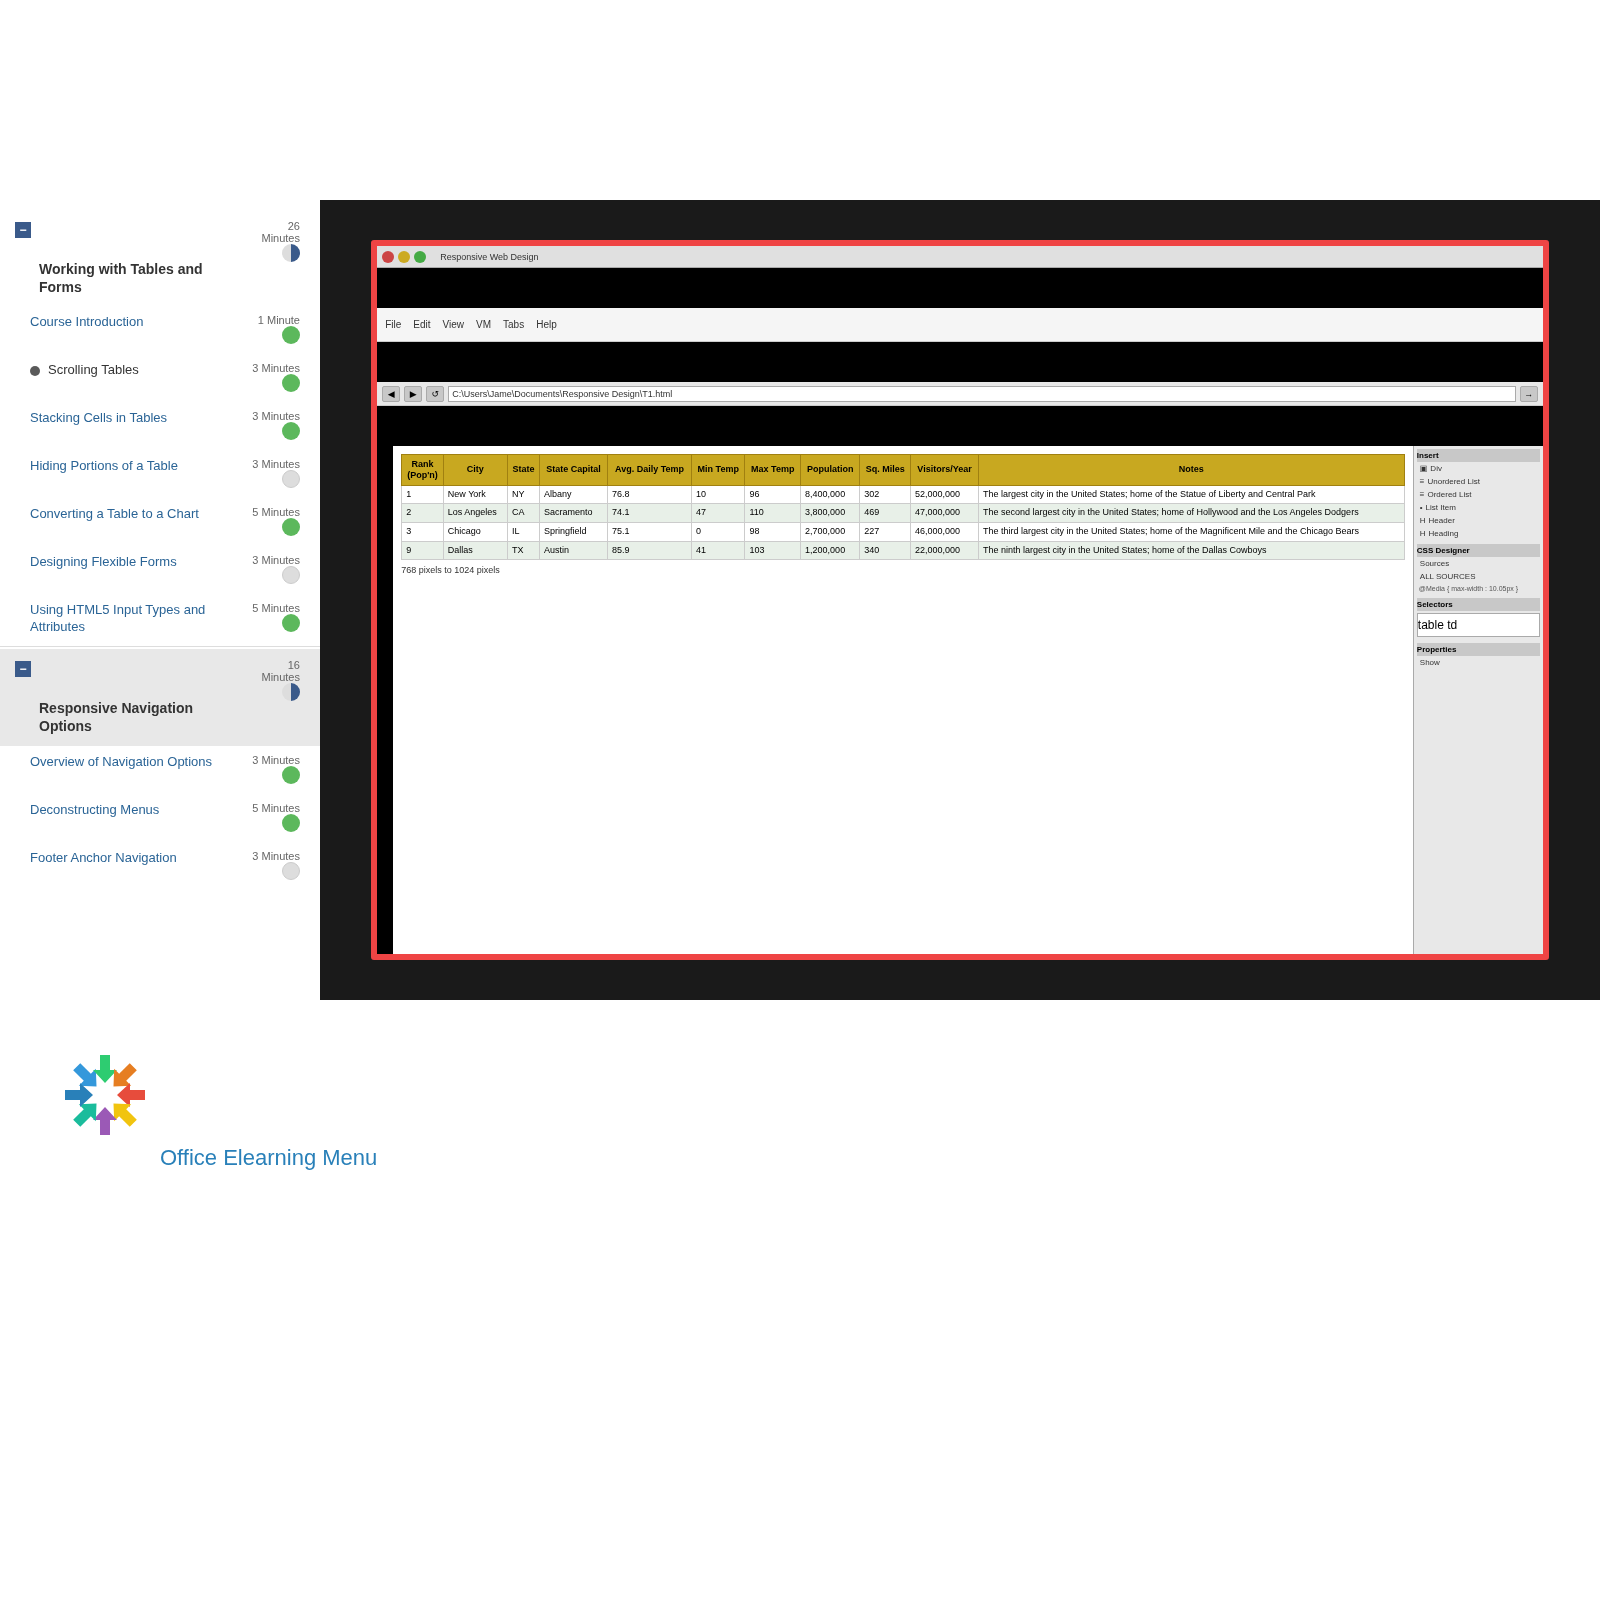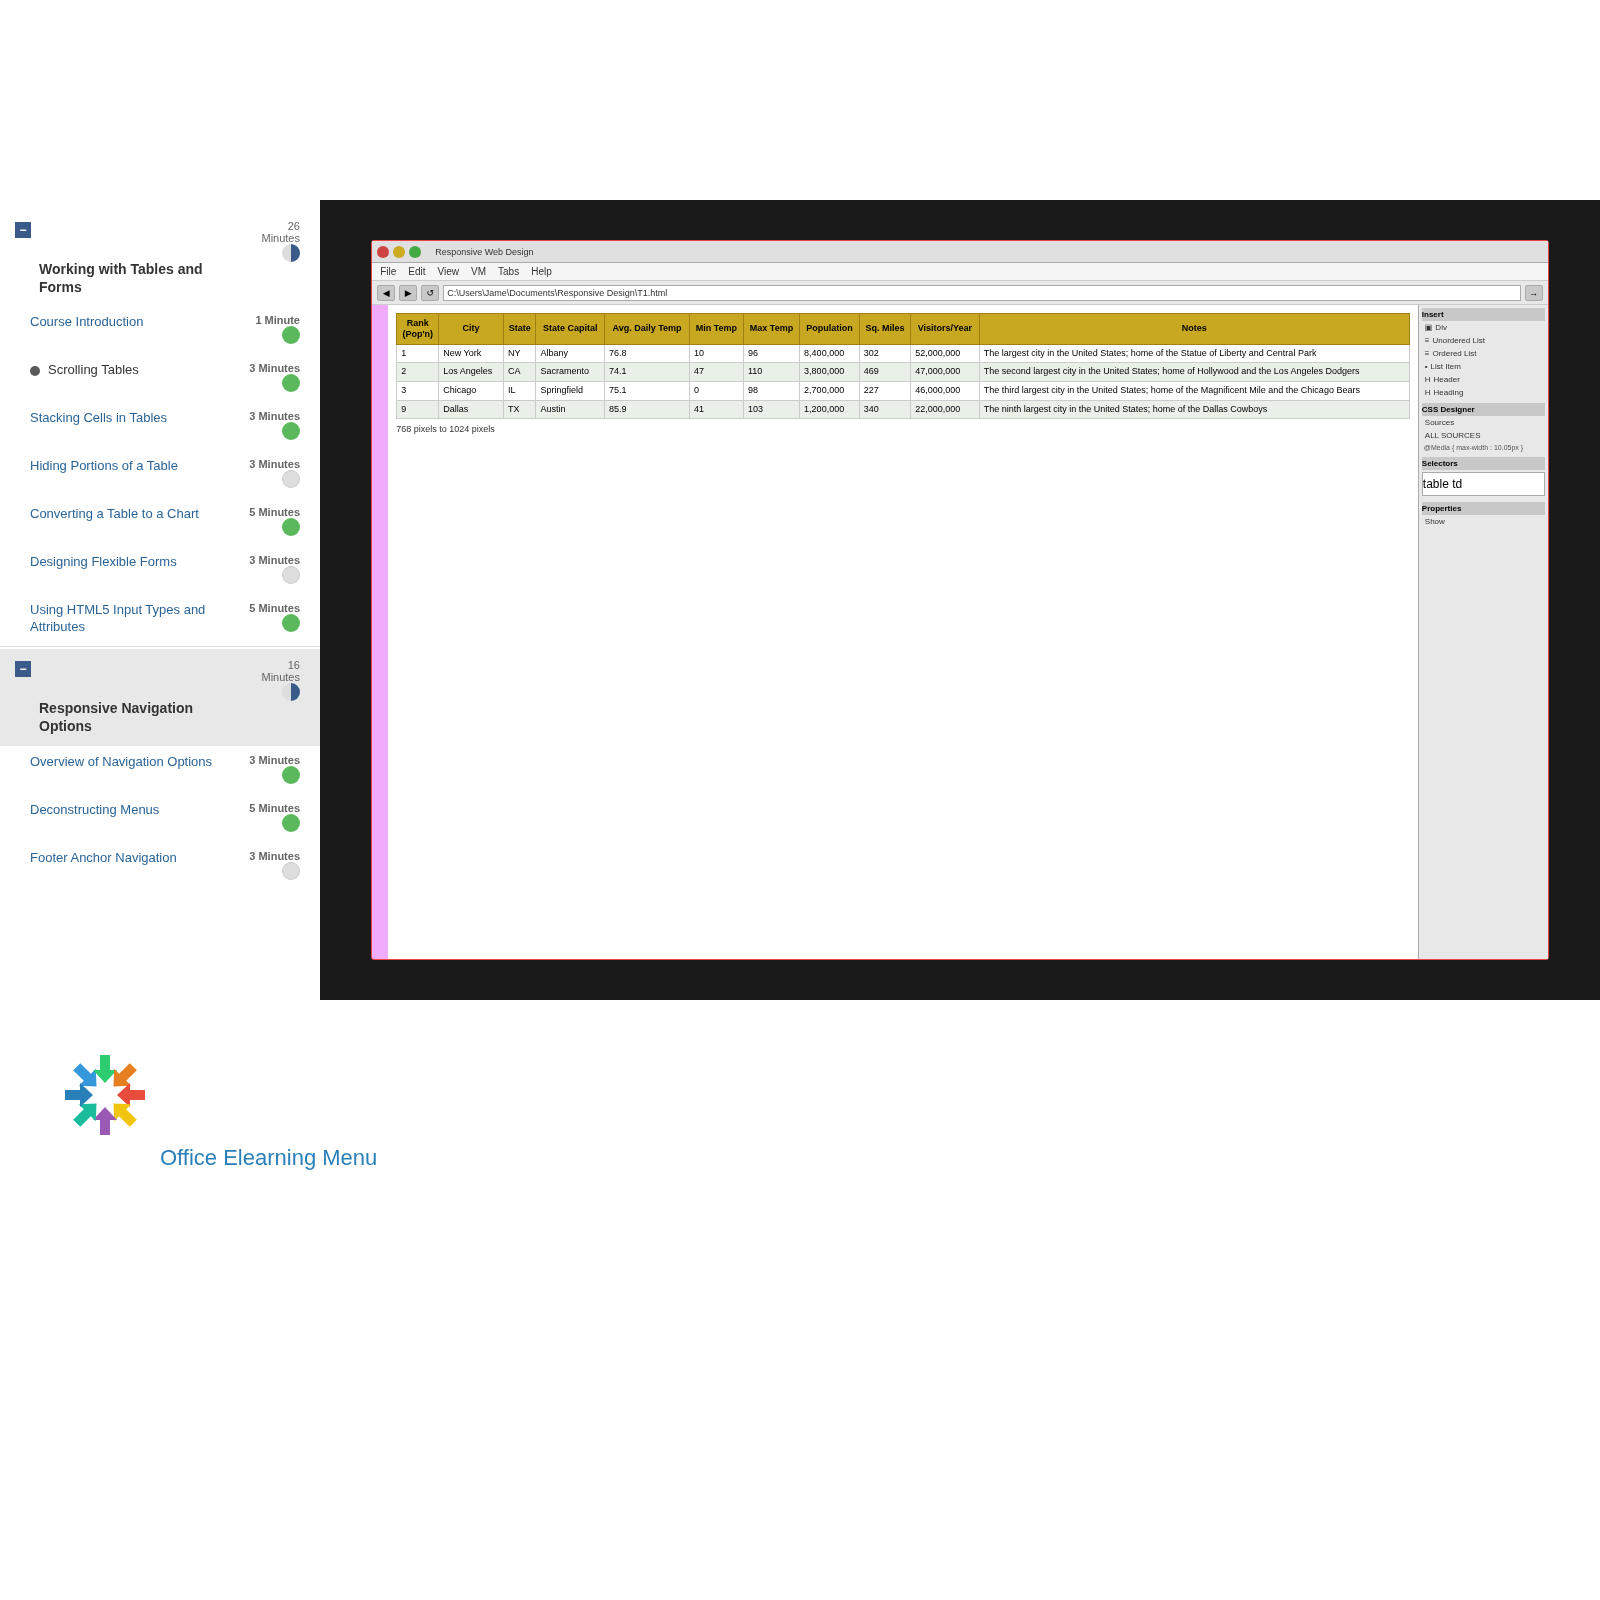--- a/index.html
+++ b/index.html
@@ -129,21 +129,20 @@
     .lesson-meta {
       text-align: right;
       font-size: 11px;
       color: #666;
       flex-shrink: 0;
       margin-left: 10px;
     }
 
     .lesson-duration {
       display: block;
-      font-weight: bold;
     }
 
     
     .lesson-item.current .lesson-title {
       color: #333;
       font-weight: normal;
     }
 
     
     .screen-area {
@@ -152,26 +151,27 @@
       display: flex;
       align-items: center;
       justify-content: center;
       position: relative;
       min-height: 600px;
     }
 
     .browser-window {
       width: 92%;
       height: 90%;
-      background: #f0abfc;
-      border: 1px solid #ef4444;
+      background: #000000;
+      border: 6px solid #ef4444;
       border-radius: 3px;
       display: flex;
       flex-direction: column;
       position: relative;
+      gap: 40px;
     }
 
     .browser-titlebar {
       background: #e0e0e0;
       height: 22px;
       display: flex;
       align-items: center;
       padding: 0 5px;
       gap: 4px;
       border-bottom: 1px solid #aaa;
@@ -182,21 +182,21 @@
       height: 12px;
       border-radius: 50%;
     }
 
     .btn-red { background: #cc4444; }
     .btn-yellow { background: #ccaa22; }
     .btn-green-btn { background: #44aa44; }
 
     .browser-menubar {
       background: #f5f5f5;
-      height: 18px;
+      height: 34px;
       display: flex;
       align-items: center;
       padding: 0 8px;
       gap: 12px;
       font-size: 10px;
       color: #333;
       border-bottom: 1px solid #ccc;
     }
 
     .browser-toolbar {

